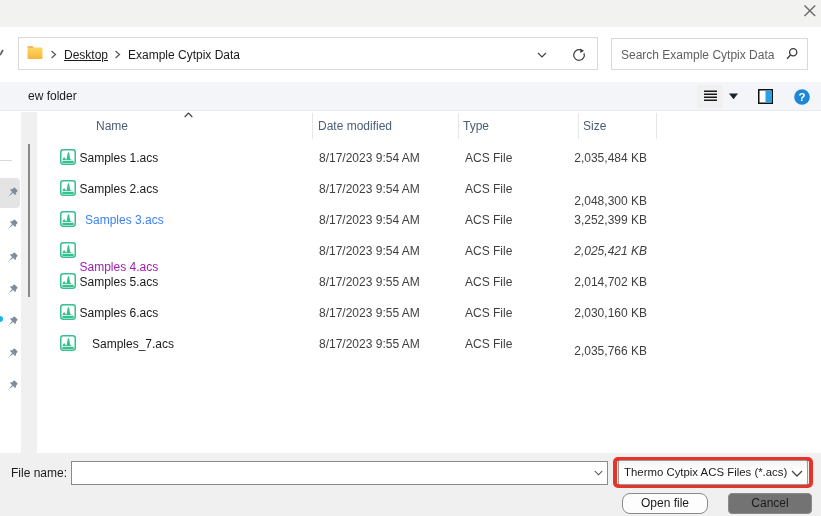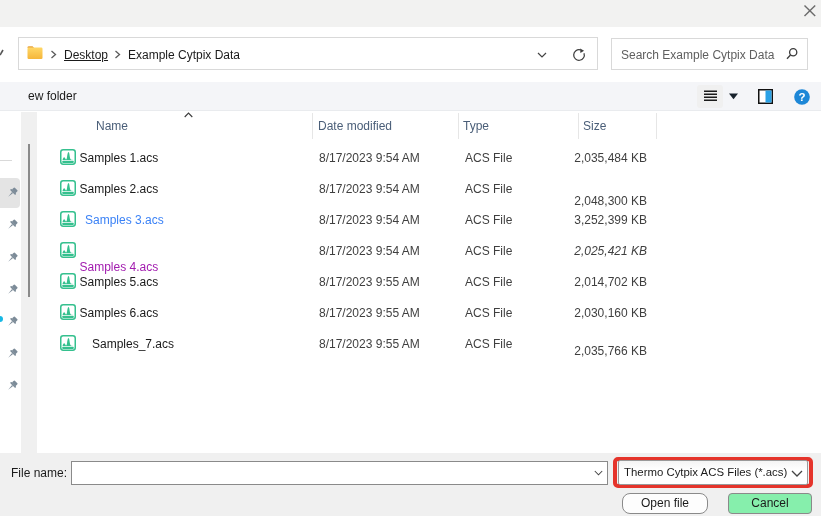--- a/index.html
+++ b/index.html
@@ -227,13 +227,13 @@
 </svg>
 
 <div class="abs" style="left:613px;top:457px;width:200px;height:31px;border:4px solid #e5342b;border-radius:5px;"></div>
 <div class="abs" style="left:618px;top:460px;width:190px;height:25px;border:1px solid #999;border-radius:2px;background:linear-gradient(#f4f4f4,#ffffff 40%);"></div>
 <div class="abs" style="left:624px;top:466px;font-size:11.4px;">Thermo Cytpix ACS Files (*.acs)</div>
 <svg class="abs" style="left:791px;top:470px;" width="12" height="8" viewBox="0 0 12 8">
   <path d="M1 1 L6 6 L11 1" stroke="#444" stroke-width="1.3" fill="none"></path>
 </svg>
 
 <div class="abs" style="left:622px;top:493px;width:86px;height:21px;border:1px solid #8a8a8a;border-radius:8px;background:#fdfdfd;text-align:center;line-height:19px;">Open file</div>
-<div class="abs" style="left:728px;top:493px;width:84px;height:21px;border:1px solid #8a8a8a;border-radius:4px;background:#86efac;text-align:center;line-height:19px;">Cancel</div>
+<div class="abs" style="left:728px;top:493px;width:84px;height:21px;border:1px solid #8a8a8a;border-radius:4px;background:#737373;text-align:center;line-height:19px;">Cancel</div>
 
 </body></html>

